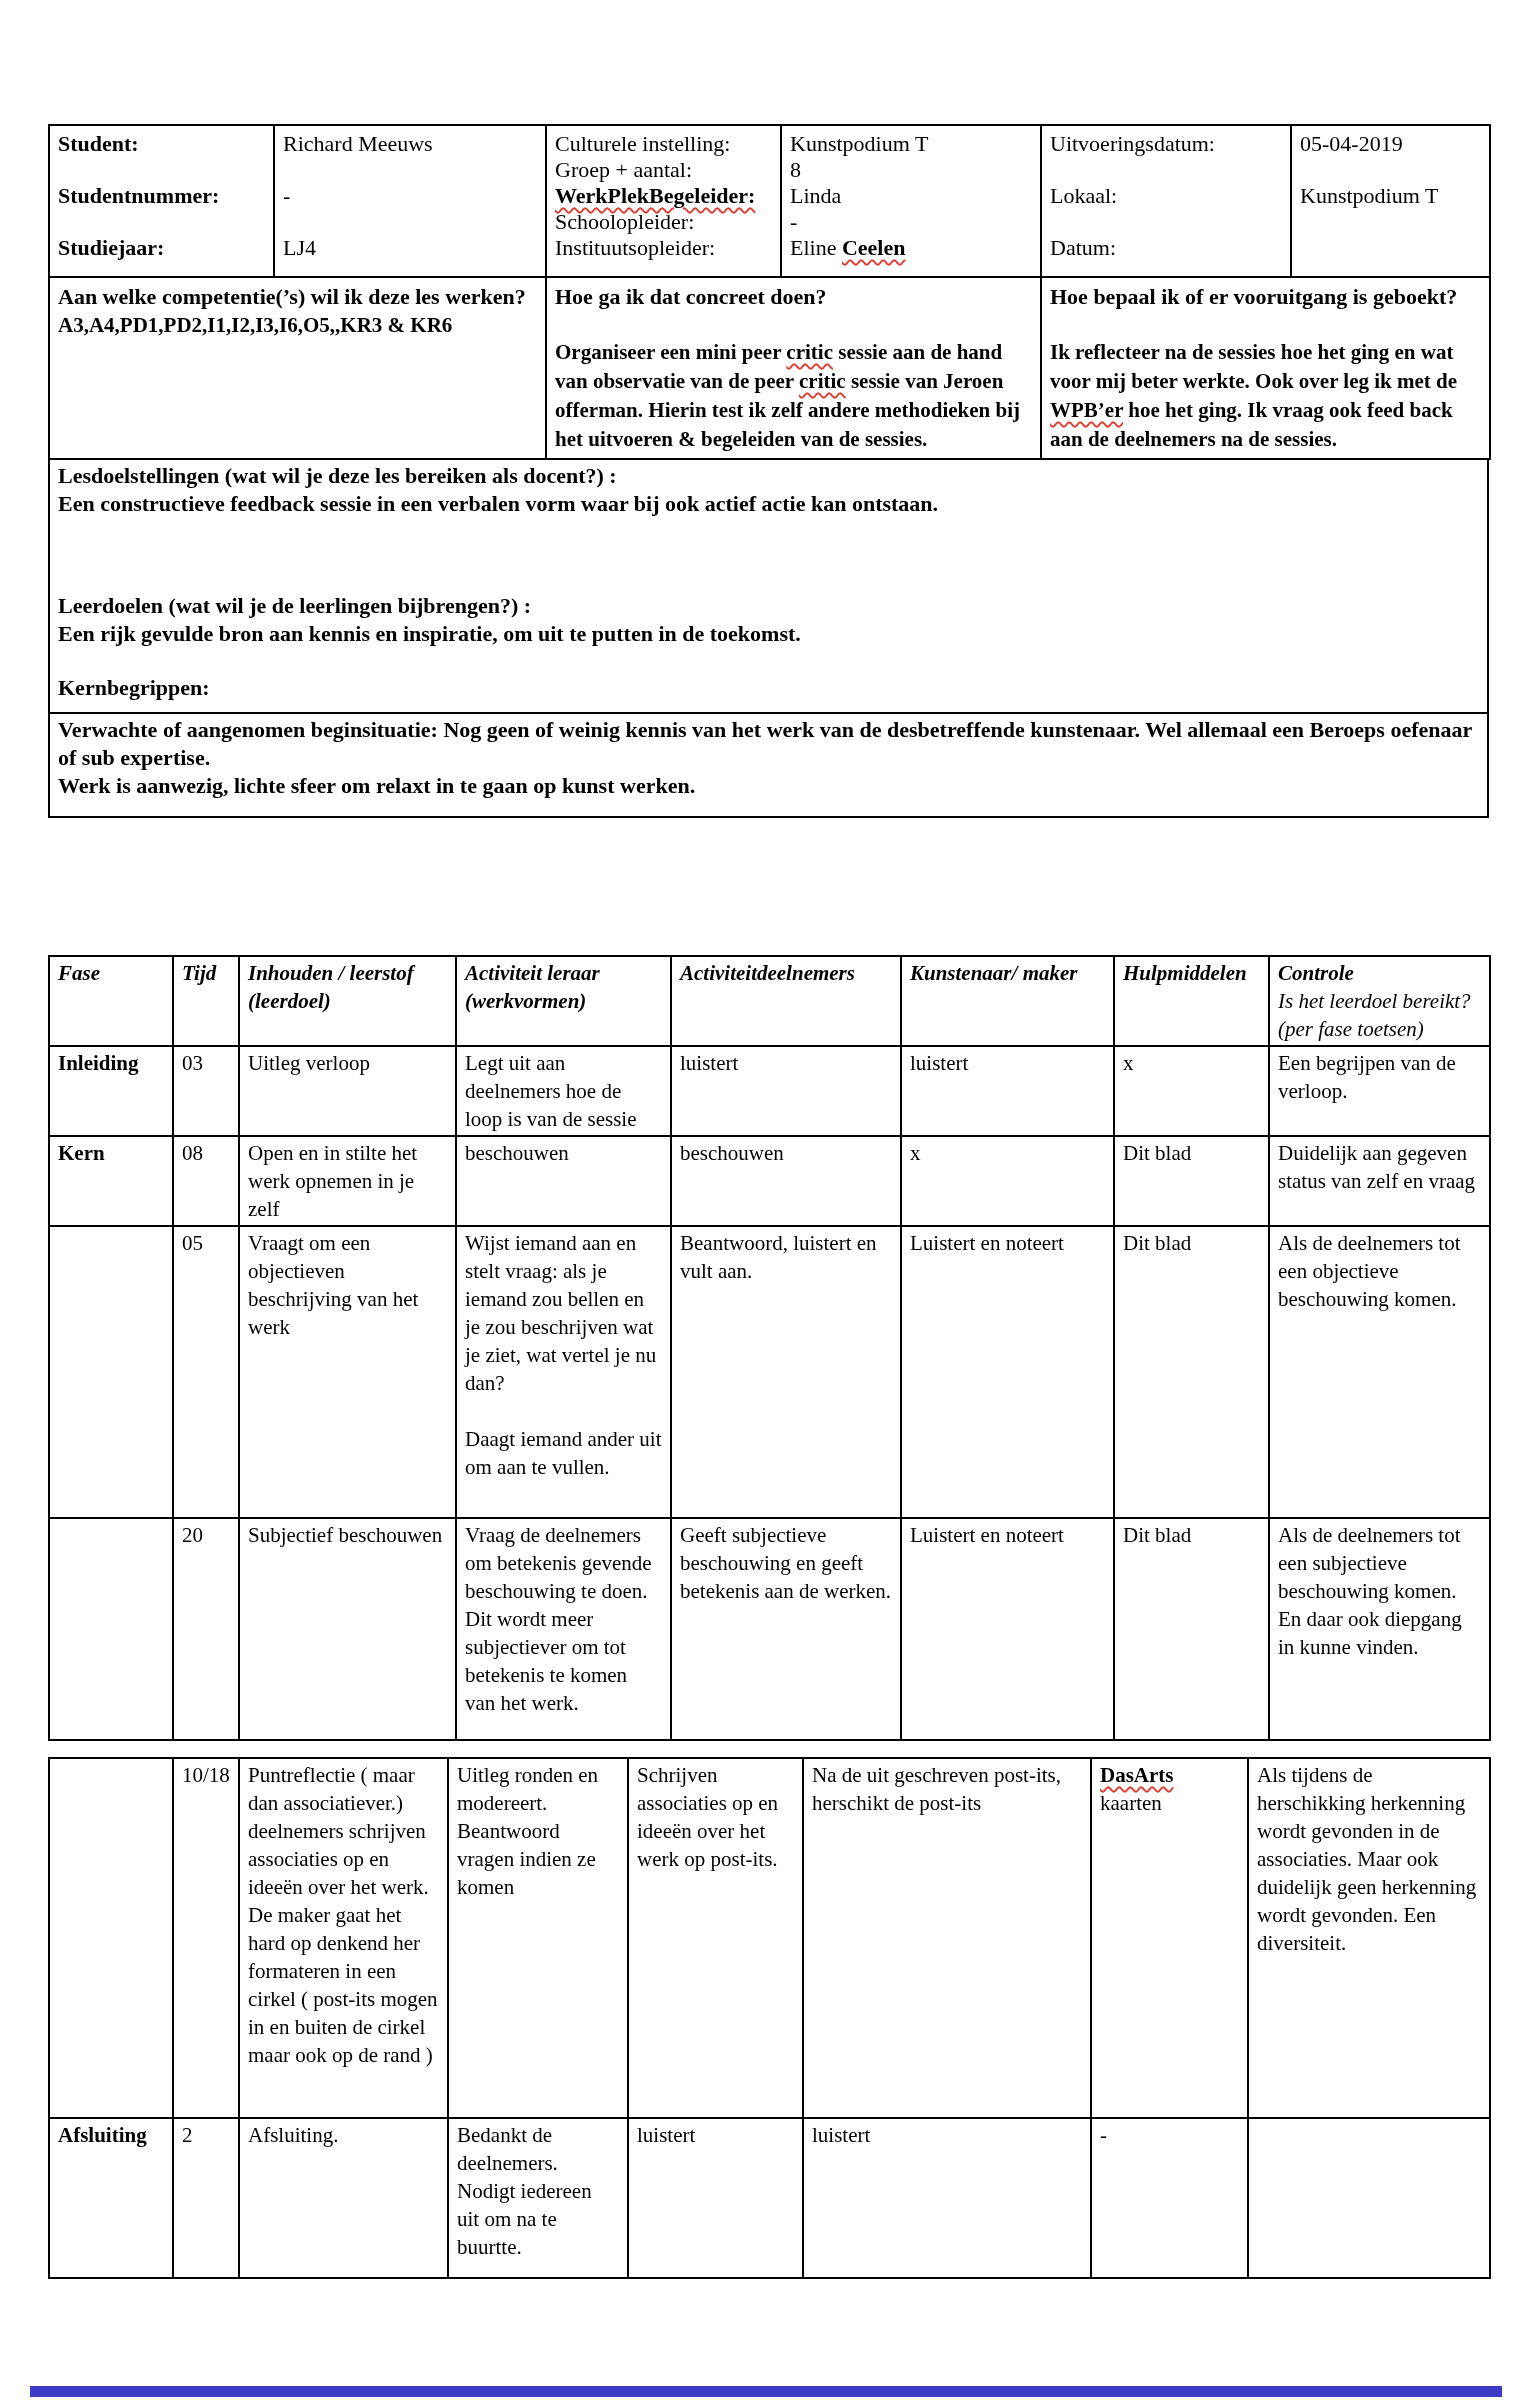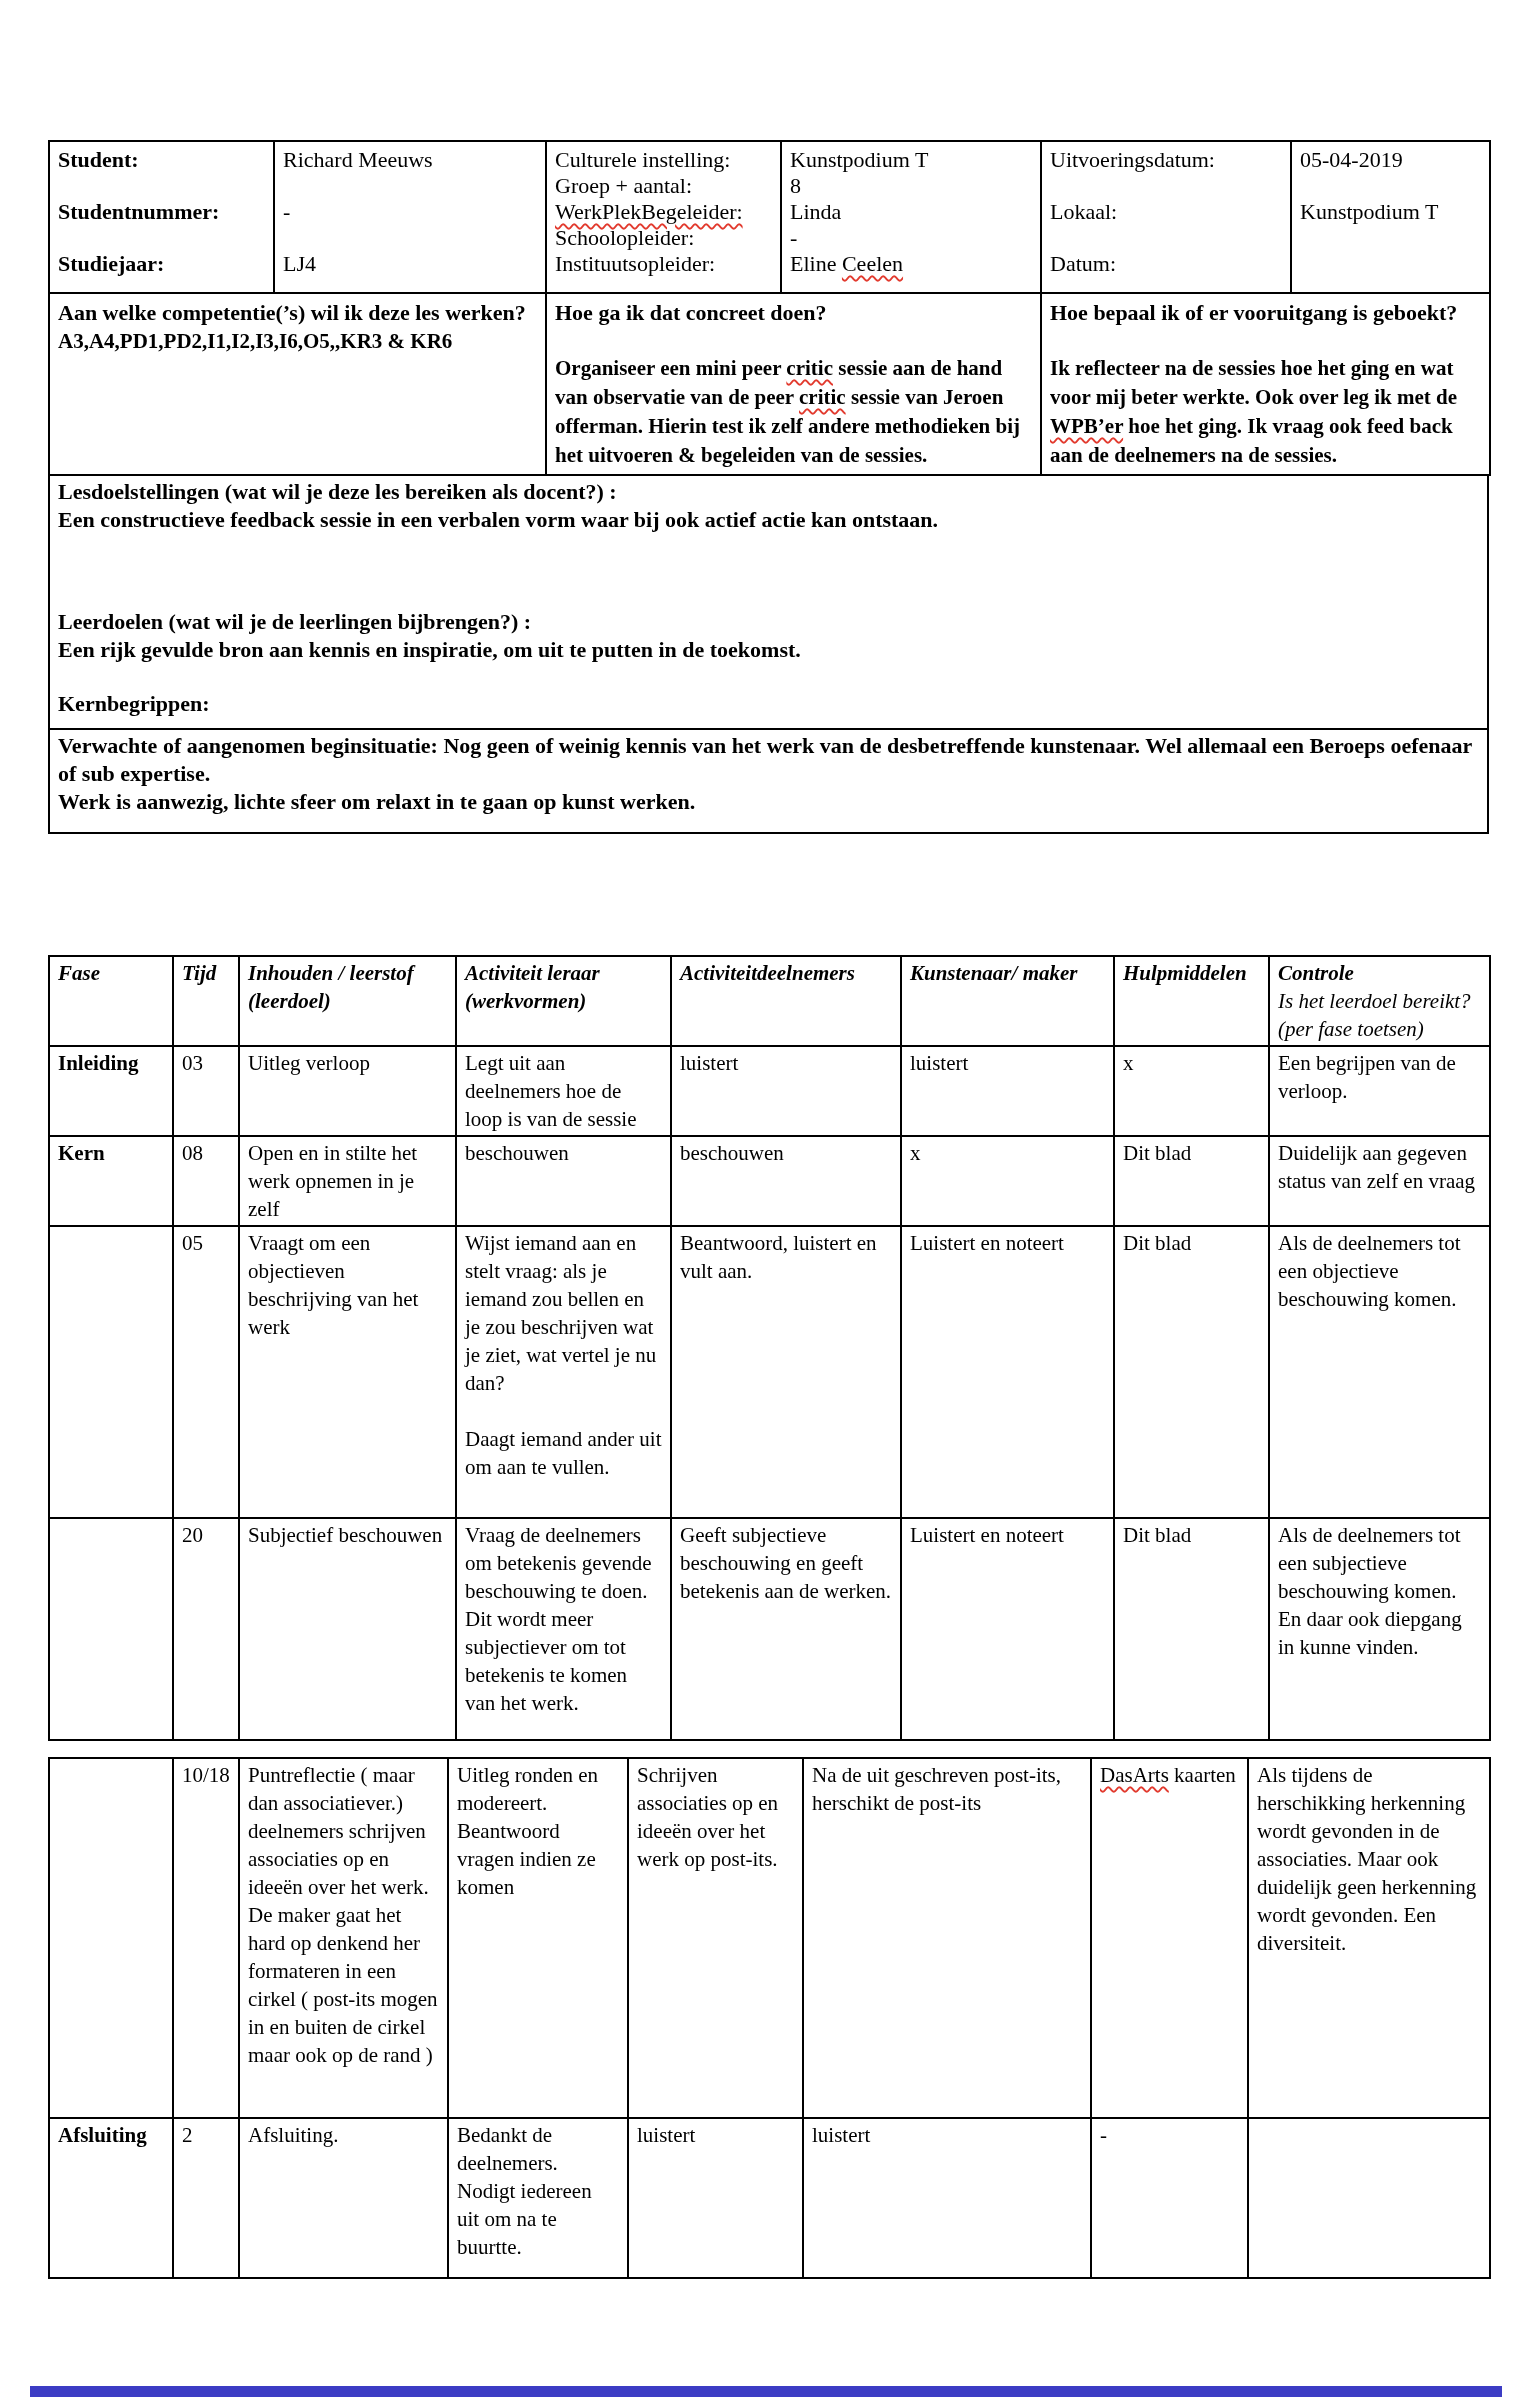--- a/index.html
+++ b/index.html
@@ -15,21 +15,21 @@
   .subtxt{font-size:13px;font-weight:bold;color:#4b2565;letter-spacing:1px;font-family:"Liberation Sans",sans-serif;}
   .titlebox{position:absolute;left:237px;top:62px;width:1252px;height:64px;border:6px solid #000;
             box-sizing:border-box;display:flex;align-items:center;justify-content:center;}
   .titlebox .t{font-size:34px;font-weight:bold;font-style:italic;}
 
   
   table{border-collapse:collapse;table-layout:fixed;width:1441px;}
   td{border:2px solid #000;vertical-align:top;padding:2px 8px;overflow:hidden;}
   td div{white-space:pre-line;}
 
-  .bands{position:absolute;left:48px;top:140px;width:1441px;}
+  .bands{position:absolute;left:48px;top:124px;width:1441px;}
   .bands table{margin-top:-2px;}
   .bands table:first-child{margin-top:0;}
 
   
   .info td{padding-top:5px;}
   .ln{line-height:26px;font-size:22px;min-height:26px;}
   .gap{margin-bottom:26px;}
   .b{font-weight:bold;}
 
   
@@ -43,21 +43,21 @@
   .doelen .blk1{margin-bottom:74px;}
   .doelen .blk2{margin-bottom:26px;}
 
   
   .sched{font-size:21px;line-height:28px;}
   .sched .hcell{font-weight:bold;font-style:italic;}
   .sched .hsub{font-weight:normal;font-style:italic;}
   .fase{font-weight:bold;}
 
   .sq{text-decoration:underline;text-decoration-style:wavy;text-decoration-color:#e23a2e;
-      text-decoration-thickness:2px;text-underline-offset:4px;}
+      text-decoration-thickness:2px;text-underline-offset:4px;font-weight:bold;}
 
   .bottom-bar{position:absolute;left:30px;top:2386px;width:1472px;height:11px;}
 </style>
 </head>
 <body>
 
 <div class="page">
 
 
 

